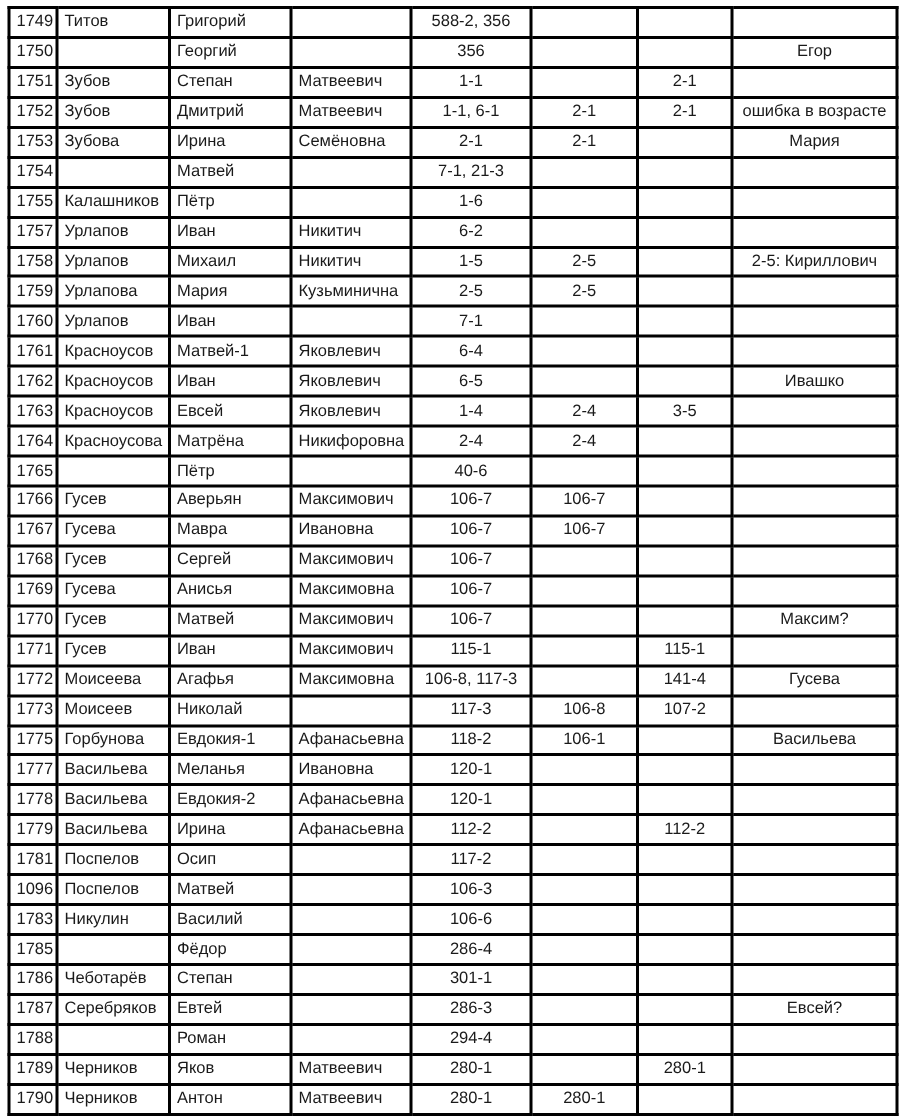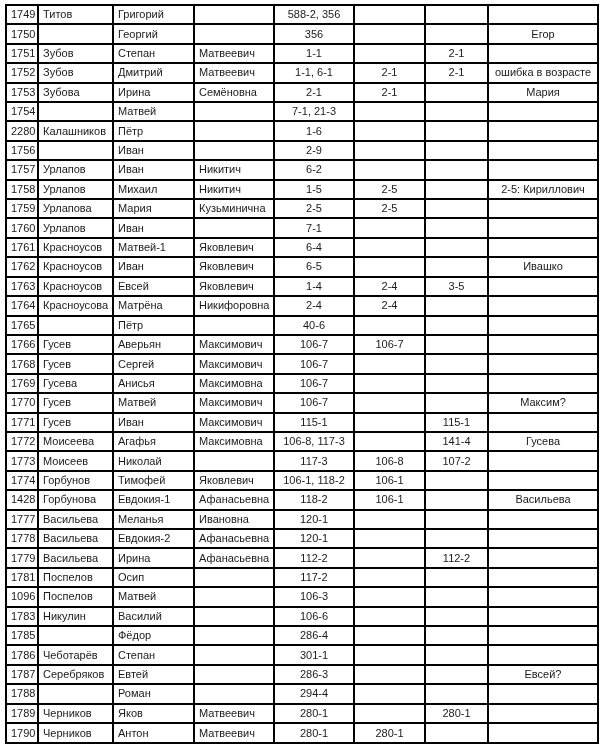--- a/index.html
+++ b/index.html
@@ -115,35 +115,25 @@
           <td class="align-right">1754</td>
           <td class="align-left"></td>
           <td class="align-left">Матвей</td>
           <td class="align-left"></td>
           <td class="align-center">7-1, 21-3</td>
           <td class="align-center"></td>
           <td class="align-center"></td>
           <td class="align-center"></td>
         </tr>
         <tr>
-          <td class="align-right">2280</td>
+          <td class="align-right">1755</td>
           <td class="align-left">Калашников</td>
           <td class="align-left">Пётр</td>
           <td class="align-left"></td>
           <td class="align-center">1-6</td>
-          <td class="align-center"></td>
-          <td class="align-center"></td>
-          <td class="align-center"></td>
-        </tr>
-        <tr>
-          <td class="align-right">1756</td>
-          <td class="align-left"></td>
-          <td class="align-left">Иван</td>
-          <td class="align-left"></td>
-          <td class="align-center">2-9</td>
           <td class="align-center"></td>
           <td class="align-center"></td>
           <td class="align-center"></td>
         </tr>
         <tr>
           <td class="align-right">1757</td>
           <td class="align-left">Урлапов</td>
           <td class="align-left">Иван</td>
           <td class="align-left">Никитич</td>
           <td class="align-center">6-2</td>
@@ -235,20 +225,30 @@
           <td class="align-right">1766</td>
           <td class="align-left">Гусев</td>
           <td class="align-left">Аверьян</td>
           <td class="align-left">Максимович</td>
           <td class="align-center">106-7</td>
           <td class="align-center">106-7</td>
           <td class="align-center"></td>
           <td class="align-center"></td>
         </tr>
         <tr>
+          <td class="align-right">1767</td>
+          <td class="align-left">Гусева</td>
+          <td class="align-left">Мавра</td>
+          <td class="align-left">Ивановна</td>
+          <td class="align-center">106-7</td>
+          <td class="align-center">106-7</td>
+          <td class="align-center"></td>
+          <td class="align-center"></td>
+        </tr>
+        <tr>
           <td class="align-right">1768</td>
           <td class="align-left">Гусев</td>
           <td class="align-left">Сергей</td>
           <td class="align-left">Максимович</td>
           <td class="align-center">106-7</td>
           <td class="align-center"></td>
           <td class="align-center"></td>
           <td class="align-center"></td>
         </tr>
         <tr>
@@ -295,31 +295,21 @@
           <td class="align-right">1773</td>
           <td class="align-left">Моисеев</td>
           <td class="align-left">Николай</td>
           <td class="align-left"></td>
           <td class="align-center">117-3</td>
           <td class="align-center">106-8</td>
           <td class="align-center">107-2</td>
           <td class="align-center"></td>
         </tr>
         <tr>
-          <td class="align-right">1774</td>
-          <td class="align-left">Горбунов</td>
-          <td class="align-left">Тимофей</td>
-          <td class="align-left">Яковлевич</td>
-          <td class="align-center">106-1, 118-2</td>
-          <td class="align-center">106-1</td>
-          <td class="align-center"></td>
-          <td class="align-center"></td>
-        </tr>
-        <tr>
-          <td class="align-right">1428</td>
+          <td class="align-right">1775</td>
           <td class="align-left">Горбунова</td>
           <td class="align-left">Евдокия-1</td>
           <td class="align-left">Афанасьевна</td>
           <td class="align-center">118-2</td>
           <td class="align-center">106-1</td>
           <td class="align-center"></td>
           <td class="align-center">Васильева</td>
         </tr>
         <tr>
           <td class="align-right">1777</td>

